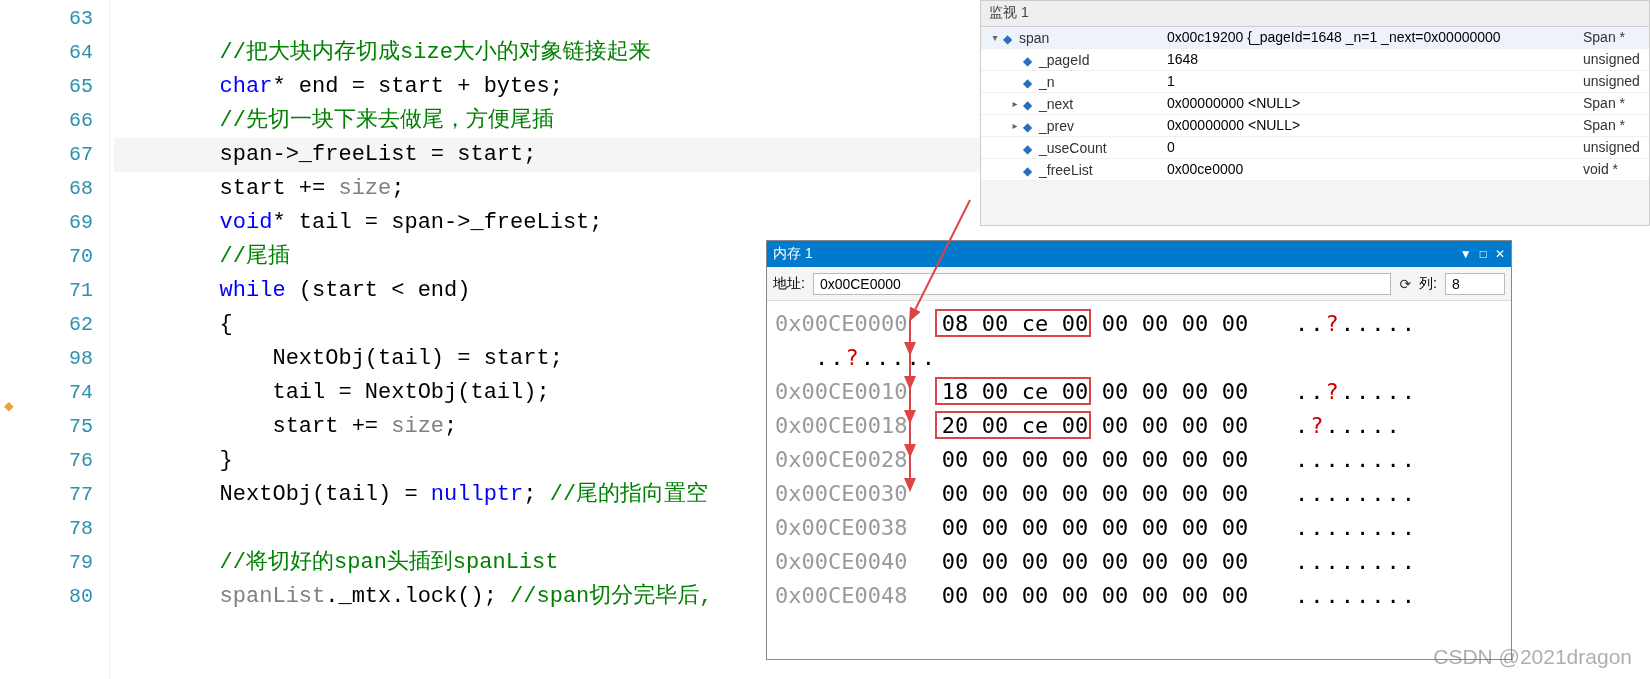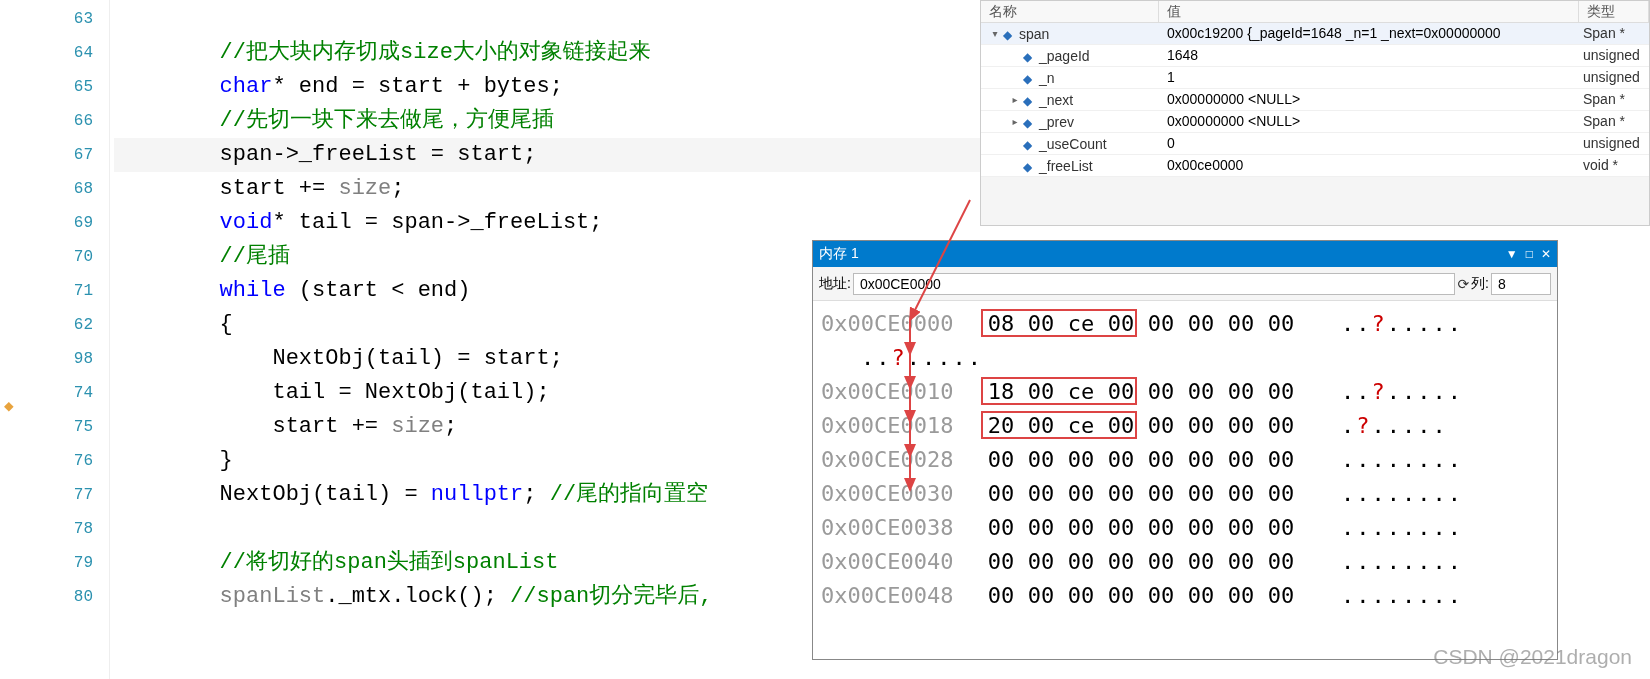--- a/index.html
+++ b/index.html
@@ -18,21 +18,21 @@
   width: 980px; height: 679px;
   display: flex;
   background: #fff;
 }
 .gutter {
   width: 110px;
   padding-top: 2px;
   text-align: right;
   padding-right: 16px;
   color: #2b91af;
-  font-size: 16px;
+  font-size: 20px;
   line-height: 34px;
   border-right: 1px solid #eee;
   background: #fff;
 }
 .gutter div { height: 34px; }
 .code-lines {
   flex: 1;
   padding-top: 2px;
   padding-left: 4px;
   font-size: 22px;
@@ -92,41 +92,40 @@
 .cube { display: inline-block; width: 14px; height: 12px; color: #2a6fbb; font-size: 12px; }
 .indent0 { padding-left: 2px; }
 .indent1 { padding-left: 22px; }
 .memory-panel {
   position: absolute;
   left: 766px; top: 240px;
   width: 746px; height: 420px;
   background: #fff;
   border: 1px solid #888;
   font-family: Consolas, monospace;
-  margin-left: 46px;
 }
 .mem-titlebar {
   height: 26px;
   background: #007acc;
   color: #fff;
   display: flex;
   align-items: center;
   justify-content: space-between;
   padding: 0 6px;
   font-family: "Microsoft YaHei", sans-serif;
   font-size: 14px;
 }
 .mem-titlebar .wbtns { display: flex; gap: 8px; font-size: 12px; }
 .mem-toolbar {
   height: 34px;
   background: #f5f5f5;
   border-bottom: 1px solid #ddd;
   display: flex;
   align-items: center;
-  gap: 2px;
+  gap: 8px;
   padding: 0 6px;
   font-family: "Microsoft YaHei", sans-serif;
   font-size: 14px;
   justify-content: flex-end;
 }
 .mem-toolbar input {
   font-family: "Microsoft YaHei", Consolas, sans-serif;
   font-size: 14px;
   border: 1px solid #bbb;
   padding: 2px 6px;
@@ -187,25 +186,21 @@
       <div>77</div>
       <div>78</div>
       <div>79</div>
       <div>80</div>
     </div>
   <div class="code-lines" id="codelines"><div class="line">&nbsp;</div><div class="line"><span class="c-comment">        //把大块内存切成size大小的对象链接起来</span></div><div class="line"><span class="c-keyword">        char</span><span class="c-normal">* end = start + bytes;</span></div><div class="line"><span class="c-comment">        //先切一块下来去做尾，方便尾插</span></div><div class="line hl"><span class="c-normal">        span-&gt;_freeList = start;</span></div><div class="line"><span class="c-normal">        start += </span><span class="c-dim">size</span><span class="c-normal">;</span></div><div class="line"><span class="c-keyword">        void</span><span class="c-normal">* tail = span-&gt;_freeList;</span></div><div class="line"><span class="c-comment">        //尾插</span></div><div class="line"><span class="c-keyword">        while</span><span class="c-normal"> (start &lt; end)</span></div><div class="line"><span class="c-normal">        {</span></div><div class="line"><span class="c-normal">            NextObj(tail) = start;</span></div><div class="line"><span class="c-normal">            tail = NextObj(tail);</span></div><div class="line"><span class="c-normal">            start += </span><span class="c-dim">size</span><span class="c-normal">;</span></div><div class="line"><span class="c-normal">        }</span></div><div class="line"><span class="c-normal">        NextObj(tail) = </span><span class="c-keyword">nullptr</span><span class="c-normal">; </span><span class="c-comment">//尾的指向置空</span></div><div class="line">&nbsp;</div><div class="line"><span class="c-comment">        //将切好的span头插到spanList</span></div><div class="line"><span class="c-dim">        spanList</span><span class="c-normal">._mtx.lock(); </span><span class="c-comment">//span切分完毕后,</span></div></div>
 </div>
 <div class="bp-marker">◆</div>
 
 <div class="watch-panel">
-  <div class="watch-header">
-    <div class="wh-name">名称</div>
-    <div class="wh-value">值</div>
-    <div class="wh-type">类型</div>
-  </div>
+  <div class="watch-title">监视 1</div>
   <div class="watch-rows" id="watchrows">
       <div class="watch-row sel">
         <div class="wr-name">
           <span class="indent0"></span>
           <span class="tri">▾</span>
           <span class="cube">◆</span>
           <span>span</span>
         </div>
         <div class="wr-value">0x00c19200 {_pageId=1648 _n=1 _next=0x00000000</div>
         <div class="wr-type">Span *</div>

